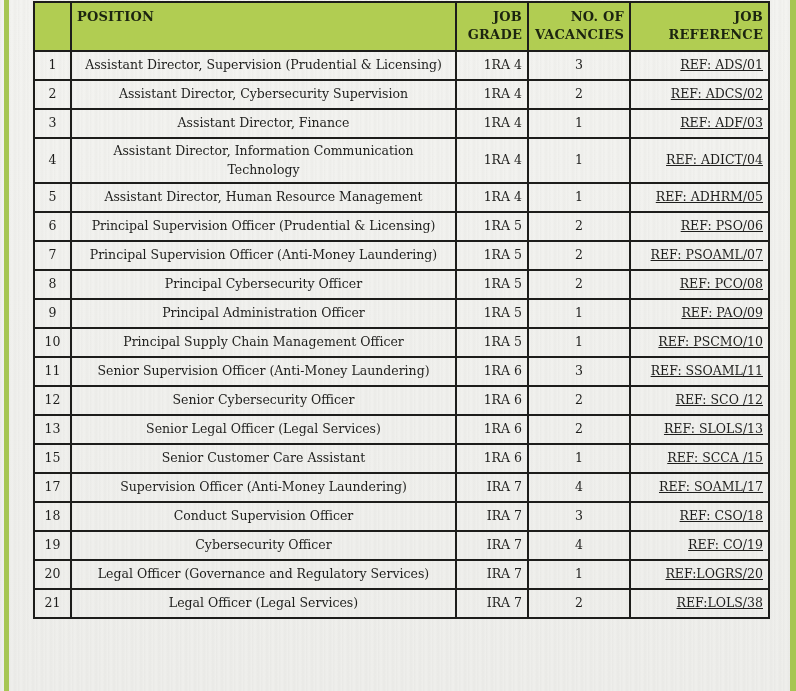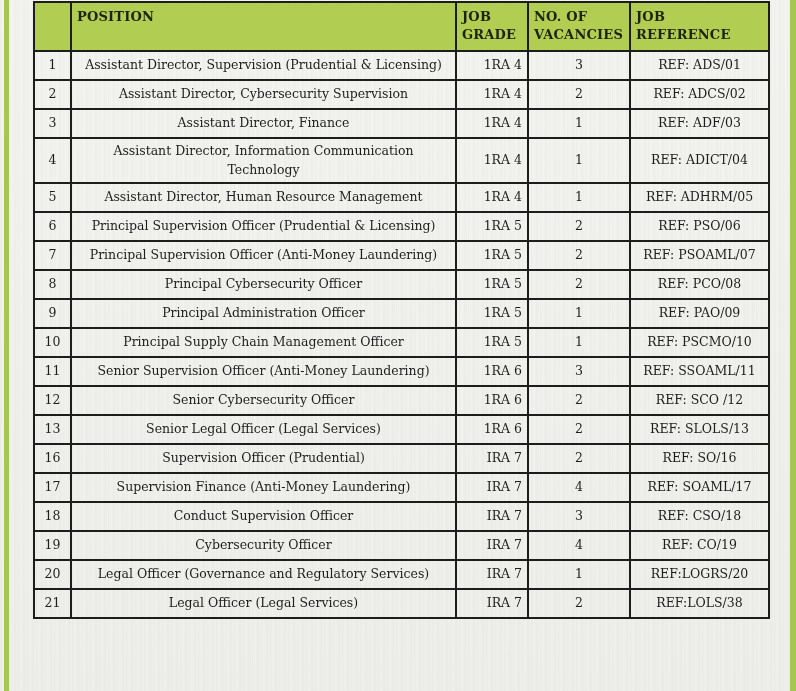--- a/index.html
+++ b/index.html
@@ -37,42 +37,42 @@
     border: 2px solid var(--table-border, #1d1d1b);
     overflow: hidden;
   }
   .vac-table thead th {
     background: var(--header-bg, #b1cd52);
     color: var(--header-text, #1c2410);
     font-size: 13px;
     font-weight: bold;
     letter-spacing: 0.2px;
     vertical-align: top;
-    text-align: left;
+    text-align: right;
     padding: 5px 5px 0 5px;
     height: 42px;
     line-height: 1.35;
   }
   .vac-table thead th.col-pos {
     text-align: left;
   }
   .vac-table tbody tr { height: 29px; }
   .vac-table tbody tr.tall { height: 45px; }
   .vac-table tbody td {
     font-size: 12.5px;
     padding: 2px 5px;
     line-height: 1.45;
     vertical-align: middle;
     background: transparent;
   }
   td.col-num   { text-align: center; }
   td.col-pos   { text-align: center; padding-left: 8px; white-space: pre-line; }
   td.col-grade { text-align: right; }
   td.col-vac   { text-align: center; }
-  td.col-ref   { text-align: center; padding-left: 8px; }
+  td.col-ref   { text-align: right; padding-left: 8px; text-decoration: underline; }
 </style>
 </head>
 <body>
 
 <div class="page">
   <div class="strip strip-left"></div>
   <div class="strip strip-right"></div>
 
   <table class="vac-table">
     <colgroup>
@@ -178,29 +178,29 @@
           <td class="col-ref">REF: SCO /12</td>
         </tr>
         <tr>
           <td class="col-num">13</td>
           <td class="col-pos">Senior Legal Officer (Legal Services)</td>
           <td class="col-grade">1RA 6</td>
           <td class="col-vac">2</td>
           <td class="col-ref">REF: SLOLS/13</td>
         </tr>
         <tr>
-          <td class="col-num">16</td>
-          <td class="col-pos">Supervision Officer (Prudential)</td>
-          <td class="col-grade">IRA 7</td>
-          <td class="col-vac">2</td>
-          <td class="col-ref">REF: SO/16</td>
+          <td class="col-num">15</td>
+          <td class="col-pos">Senior Customer Care Assistant</td>
+          <td class="col-grade">1RA 6</td>
+          <td class="col-vac">1</td>
+          <td class="col-ref">REF: SCCA /15</td>
         </tr>
         <tr>
           <td class="col-num">17</td>
-          <td class="col-pos">Supervision Finance (Anti-Money Laundering)</td>
+          <td class="col-pos">Supervision Officer (Anti-Money Laundering)</td>
           <td class="col-grade">IRA 7</td>
           <td class="col-vac">4</td>
           <td class="col-ref">REF: SOAML/17</td>
         </tr>
         <tr>
           <td class="col-num">18</td>
           <td class="col-pos">Conduct Supervision Officer</td>
           <td class="col-grade">IRA 7</td>
           <td class="col-vac">3</td>
           <td class="col-ref">REF: CSO/18</td>

